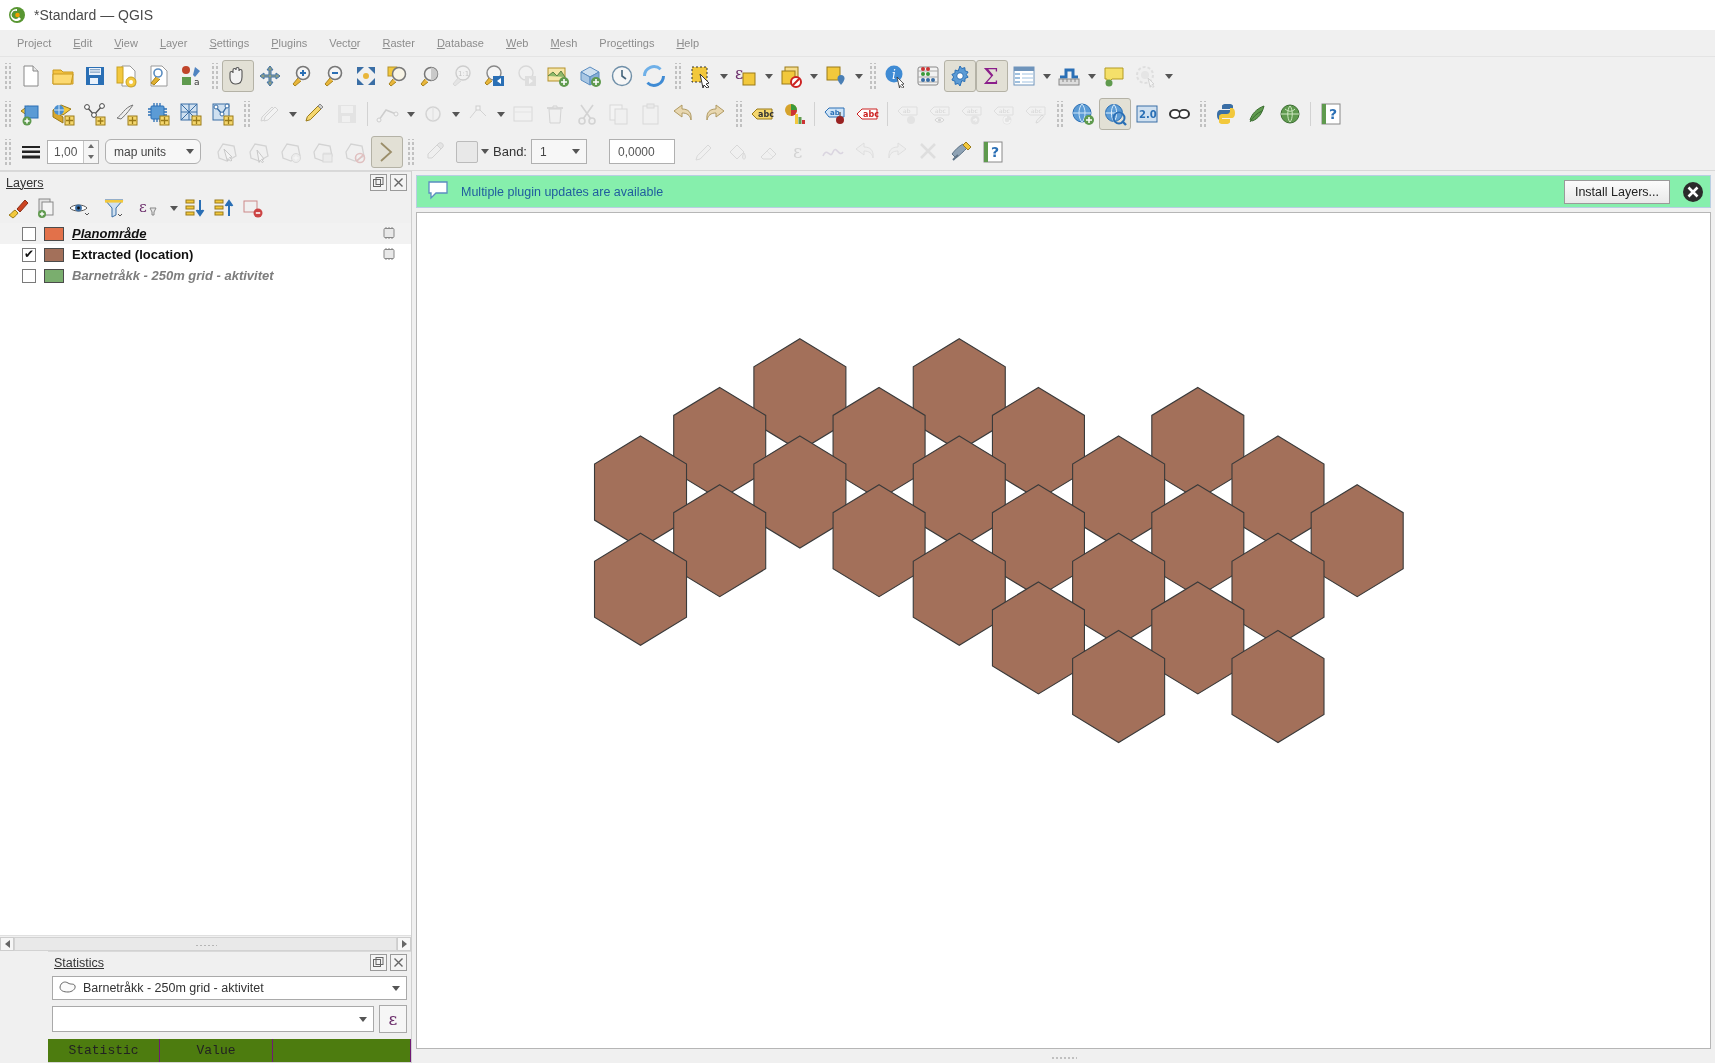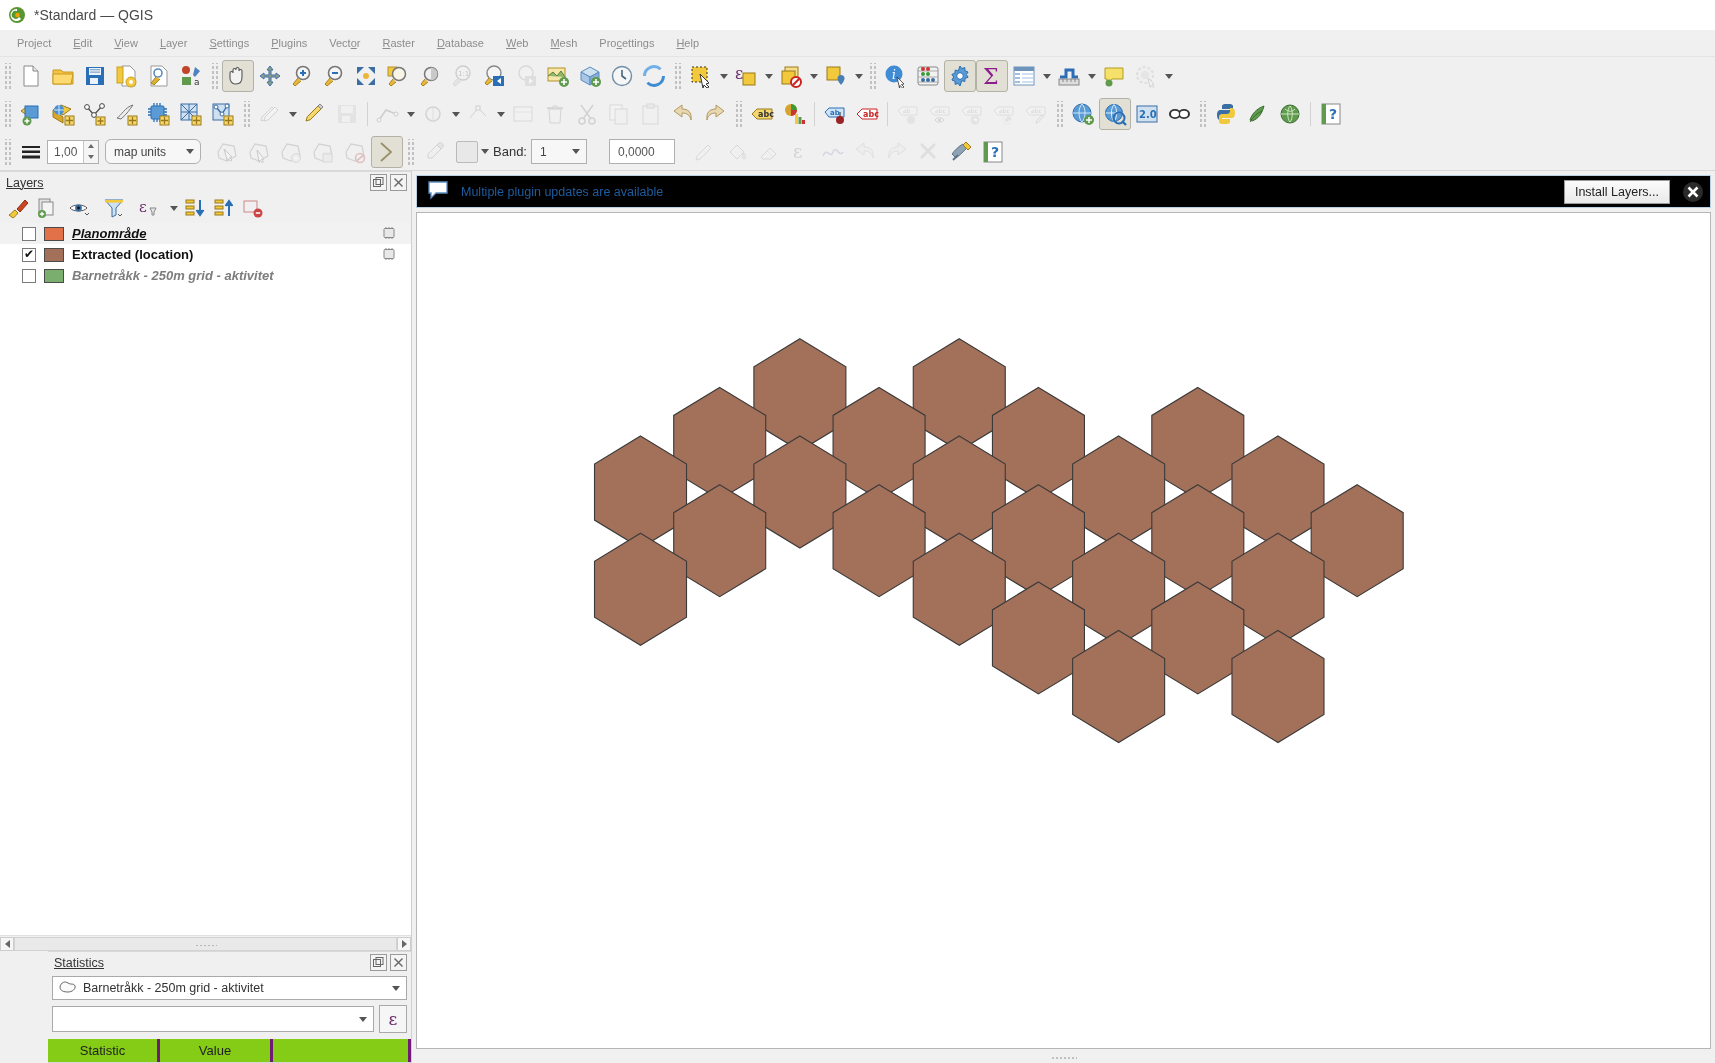--- a/index.html
+++ b/index.html
@@ -186,32 +186,32 @@
     display: flex; align-items: center; justify-content: flex-end; padding-right: 6px;
   }
   .stats-eps-btn {
     width: 28px; height: 28px; border: 1px solid #a9a9a9; background: #f6f6f6;
     display: flex; align-items: center; justify-content: center;
     font-size: 17px; color: #6b2d6b; font-family: "DejaVu Serif", serif;
   }
   .stats-table { margin-top: 6px; background: #fff; flex: 1; }
   .stats-head { display: flex; height: 24px; border-bottom: 1px solid #d5d5d5; }
   .sth {
-    background: #84cc16; border-right: 3px solid #701a75;
+    background: #4d7c0f; border-right: 1px solid #701a75;
     display: flex; align-items: center; justify-content: center;
-    font-size: 13px; color: #222;
+    font-size: 13px; color: #222; font-family: Liberation Mono, monospace;
   }
   .sth.c1 { width: 112px; }
   .sth.c2 { width: 113px; }
   .sth.c3 { flex: 1; }
 
   
   .maparea { flex: 1; display: flex; flex-direction: column; min-width: 0; background:#f0f0f0; }
   .msgbar {
-    height: 33px; margin: 4px 4px 0 4px; background: #000000;
+    height: 33px; margin: 4px 4px 0 4px; background: #86efac;
     border: 1px solid #b8cfe2; display: flex; align-items: center;
     padding: 0 6px 0 10px; gap: 12px; flex: none;
   }
   .msgbar .msgtext { flex: 1; font-size: 12.5px; color: #1f5c9e; }
   .msg-btn {
     height: 24px; padding: 0 10px; border: 1px solid #9a9a9a;
     background: linear-gradient(#fbfbfb,#e9e9e9);
     font-size: 12.5px; color: #222; display: flex; align-items: center;
     cursor: default;
   }

